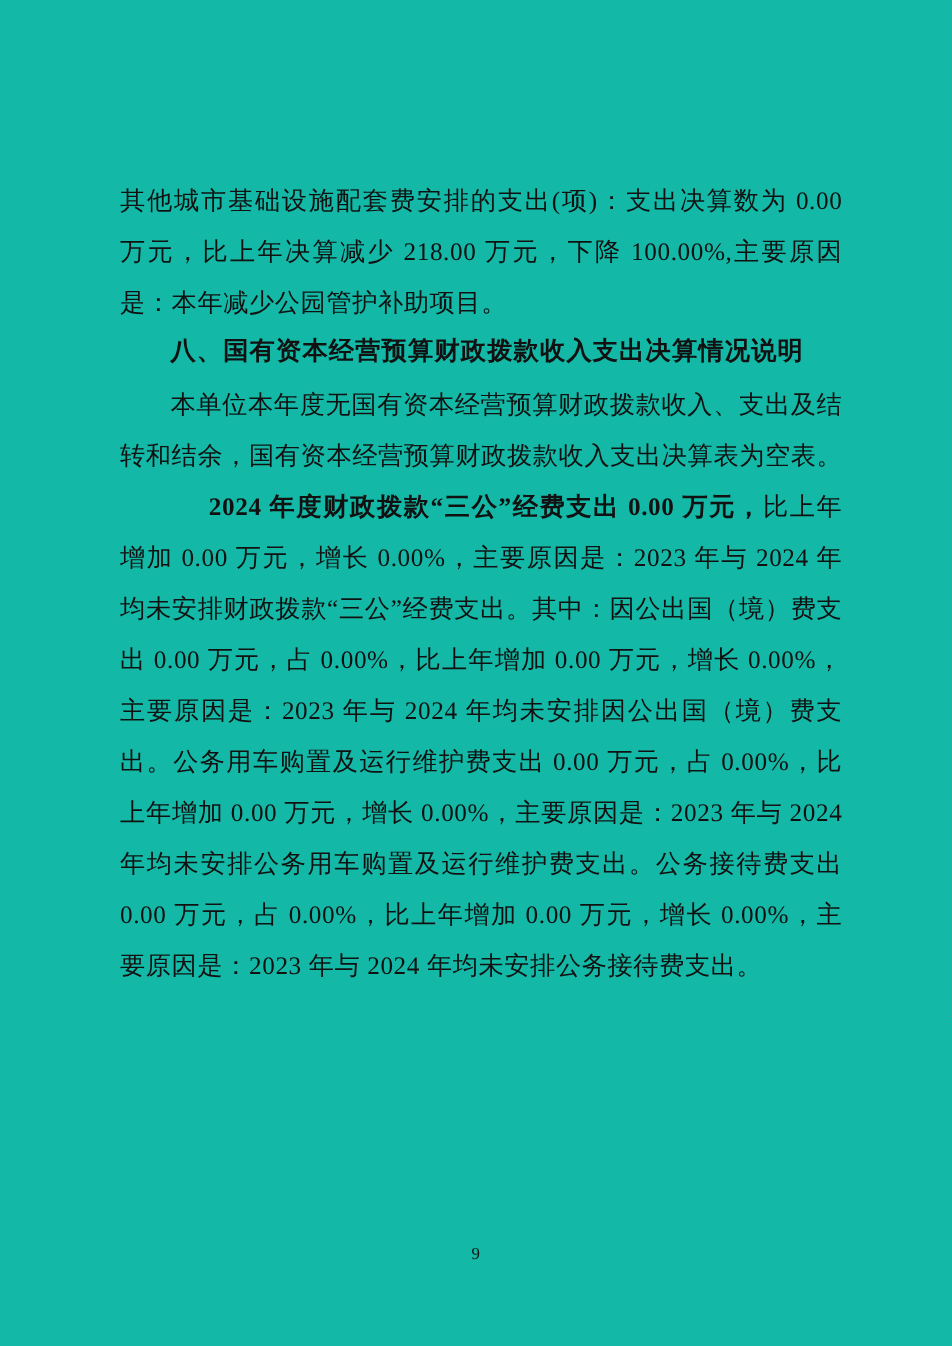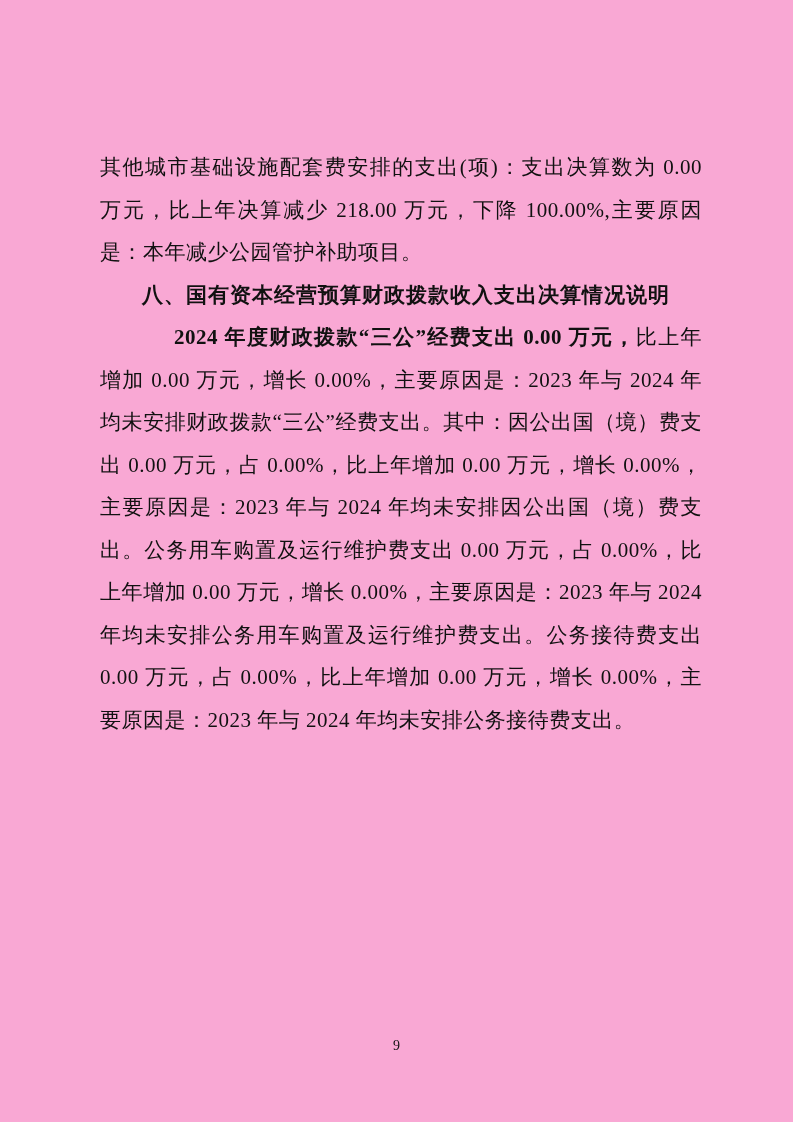--- a/index.html
+++ b/index.html
@@ -5,21 +5,21 @@
   html, body {
     margin: 0;
     padding: 0;
     background: #888;
   }
   .page {
     position: relative;
     width: 793px;
     height: 1122px;
     margin: 0 auto;
-    background: #f9a8d4;
+    background: #14b8a6;
     color: #111111;
     font-family: "Liberation Serif", serif;
     overflow: hidden;
     box-sizing: border-box;
   }
   .content {
     position: absolute;
     left: 100px;
     top: 146px;
     width: 602px;
@@ -31,21 +31,21 @@
     text-align: justify;
     letter-spacing: 0.5px;
     word-break: break-all;
   }
   .content p.indent {
     text-indent: 2em;
   }
   .content p.heading {
     font-weight: bold;
     text-indent: 2em;
-    font-family: Liberation Serif, serif;
+    font-family: Liberation Mono, monospace;
     letter-spacing: 1px;
   }
   .content p.body-bold-lead b {
     font-weight: bold;
     margin-left: 32px;
   }
   .page-number {
     position: absolute;
     left: 0;
     right: 0;
@@ -57,16 +57,17 @@
     font-family: "Liberation Serif", serif;
   }
 </style>
 </head>
 <body>
 
 <div class="page">
   <div class="content">
       <p class="">其他城市基础设施配套费安排的支出(项)：支出决算数为 0.00 万元，比上年决算减少 218.00 万元，下降 100.00%,主要原因是：本年减少公园管护补助项目。</p>
       <p class="heading">八、国有资本经营预算财政拨款收入支出决算情况说明</p>
+      <p class="indent">本单位本年度无国有资本经营预算财政拨款收入、支出及结转和结余，国有资本经营预算财政拨款收入支出决算表为空表。</p>
       <p class="body-bold-lead indent"><b>2024 年度财政拨款“三公”经费支出 0.00 万元，</b>比上年增加 0.00 万元，增长 0.00%，主要原因是：2023 年与 2024 年均未安排财政拨款“三公”经费支出。其中：因公出国（境）费支出 0.00 万元，占 0.00%，比上年增加 0.00 万元，增长 0.00%，主要原因是：2023 年与 2024 年均未安排因公出国（境）费支出。公务用车购置及运行维护费支出 0.00 万元，占 0.00%，比上年增加 0.00 万元，增长 0.00%，主要原因是：2023 年与 2024 年均未安排公务用车购置及运行维护费支出。公务接待费支出 0.00 万元，占 0.00%，比上年增加 0.00 万元，增长 0.00%，主要原因是：2023 年与 2024 年均未安排公务接待费支出。</p>
     </div>
   <div class="page-number">9</div>
 </div>
 
 </body></html>

